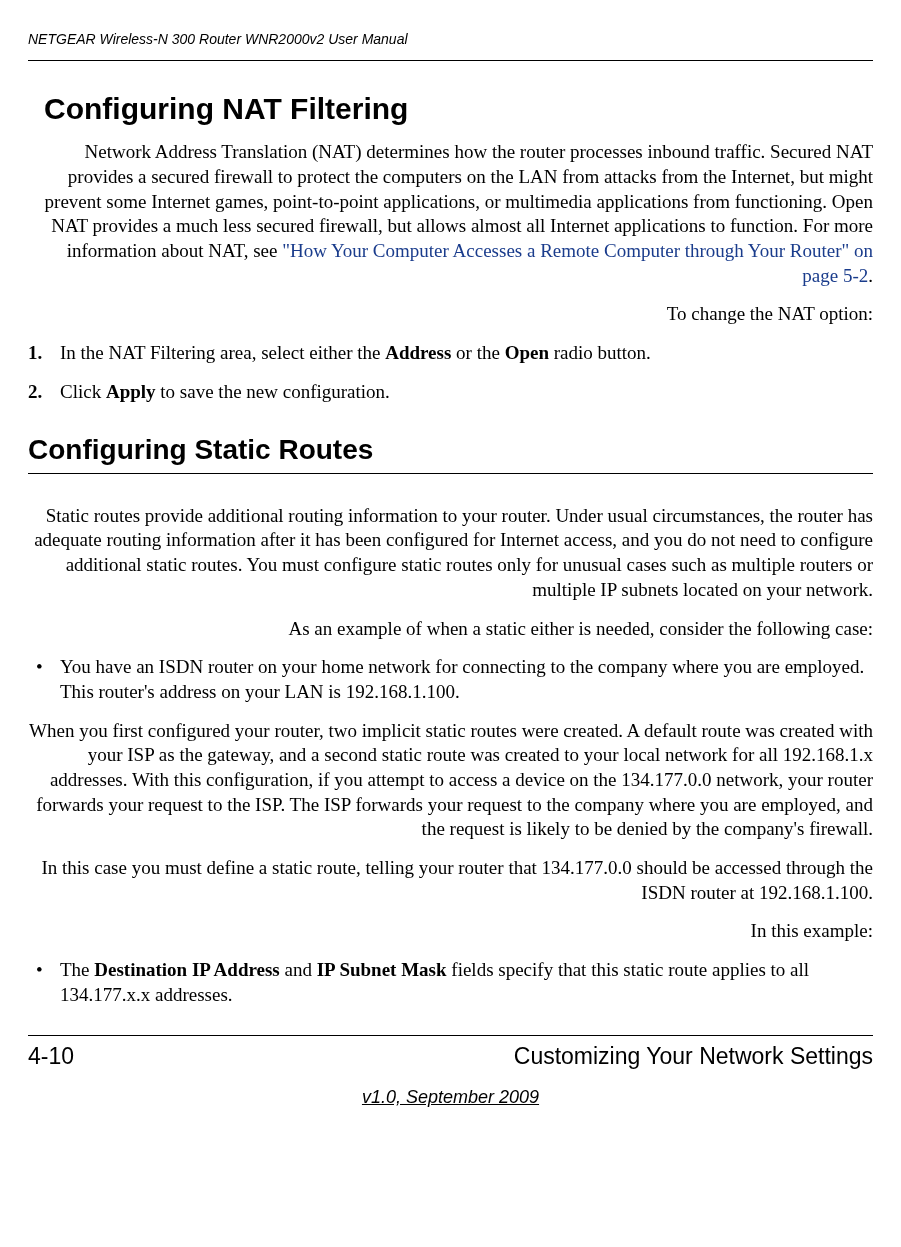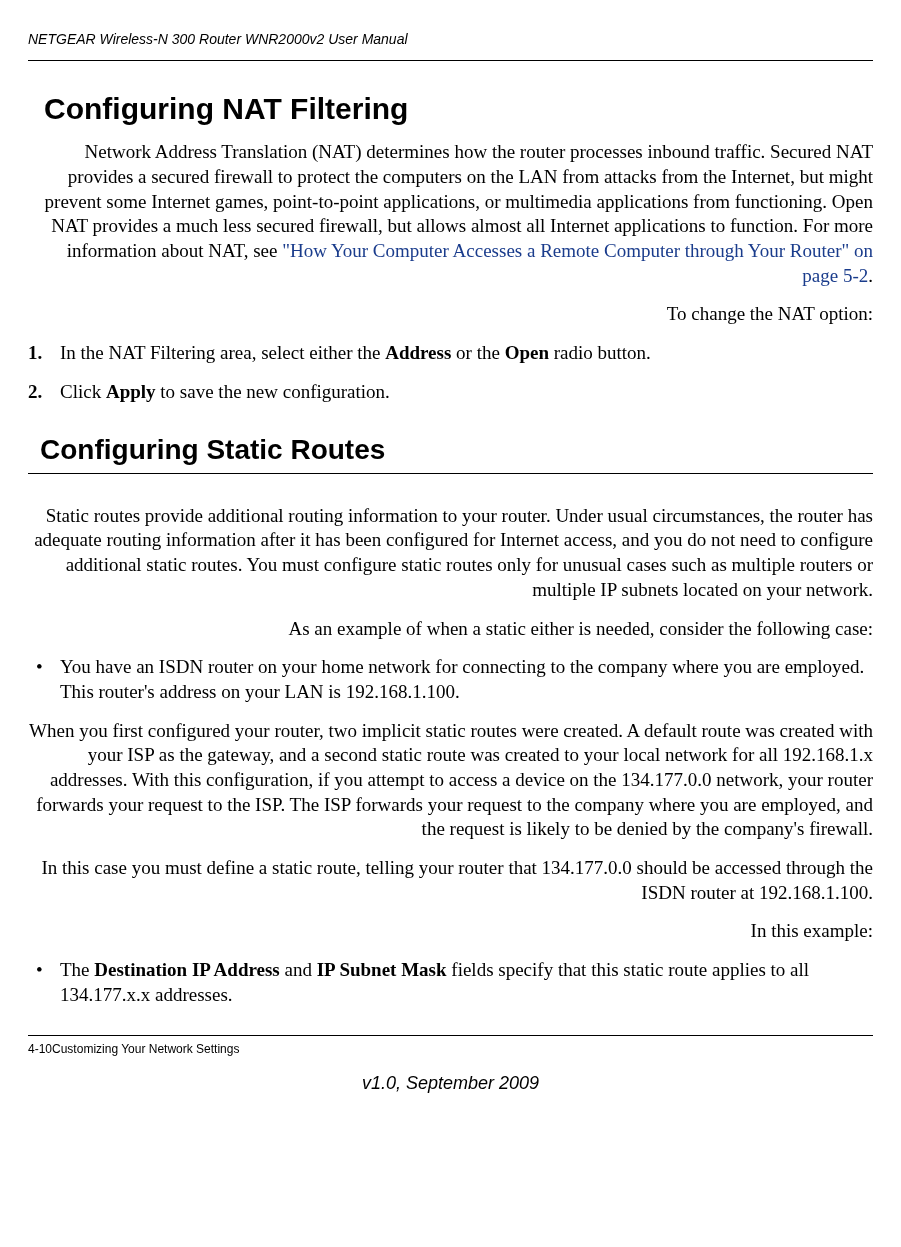--- a/index.html
+++ b/index.html
@@ -26,21 +26,21 @@
     h2.section-title {
       font-family: Arial, Helvetica, sans-serif;
       font-size: 30px;
       font-weight: bold;
       margin: 0 0 12px 16px;
     }
     h2.major-section {
       font-family: Arial, Helvetica, sans-serif;
       font-size: 28px;
       font-weight: bold;
-      margin: 28px 0 4px 12px;
+      margin: 28px 0 4px 0;
     }
     .section-underline {
       border: none;
       border-top: 1.5px solid #000;
       margin: 0 0 30px 0;
     }
     p {
       margin: 0 0 14px 0;
       text-align: right;
     }
@@ -83,29 +83,31 @@
     .footer {
       margin-top: 28px;
     }
     .footer-rule {
       border: none;
       border-top: 1.5px solid #000;
       margin: 0 0 6px 0;
     }
     .footer-row {
       display: flex;
+      justify-content: space-between;
       font-family: Arial, Helvetica, sans-serif;
-      font-size: 12px;
+      font-size: 23px;
     }
     .footer-version {
       text-align: center;
       font-family: Arial, Helvetica, sans-serif;
       font-style: italic;
       font-size: 18px;
       margin-top: 14px;
+      text-decoration: underline;
     }
   </style>
 </head>
 <body>
 
 <div class="header-title">NETGEAR Wireless-N 300 Router WNR2000v2 User Manual</div>
 <hr class="header-rule">
 
 <h2 class="section-title">Configuring NAT Filtering</h2>
 

